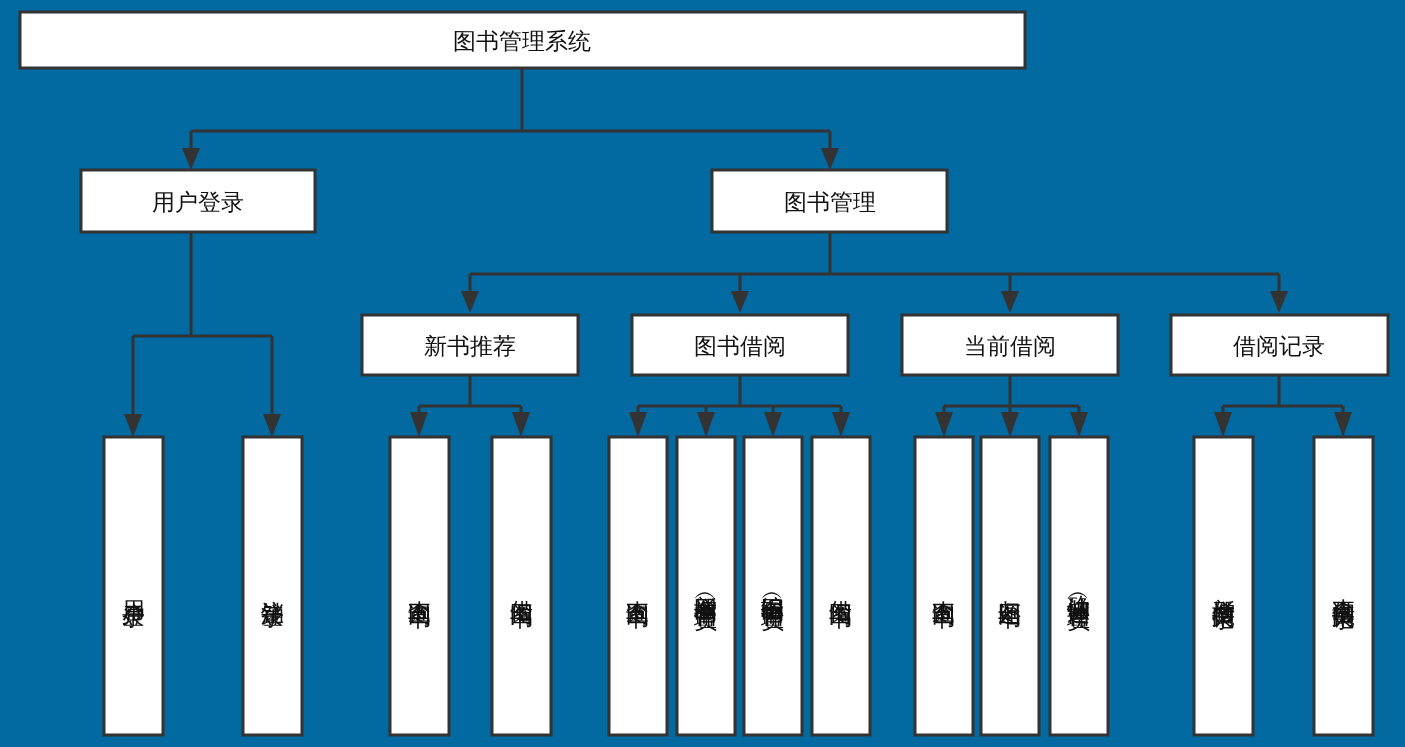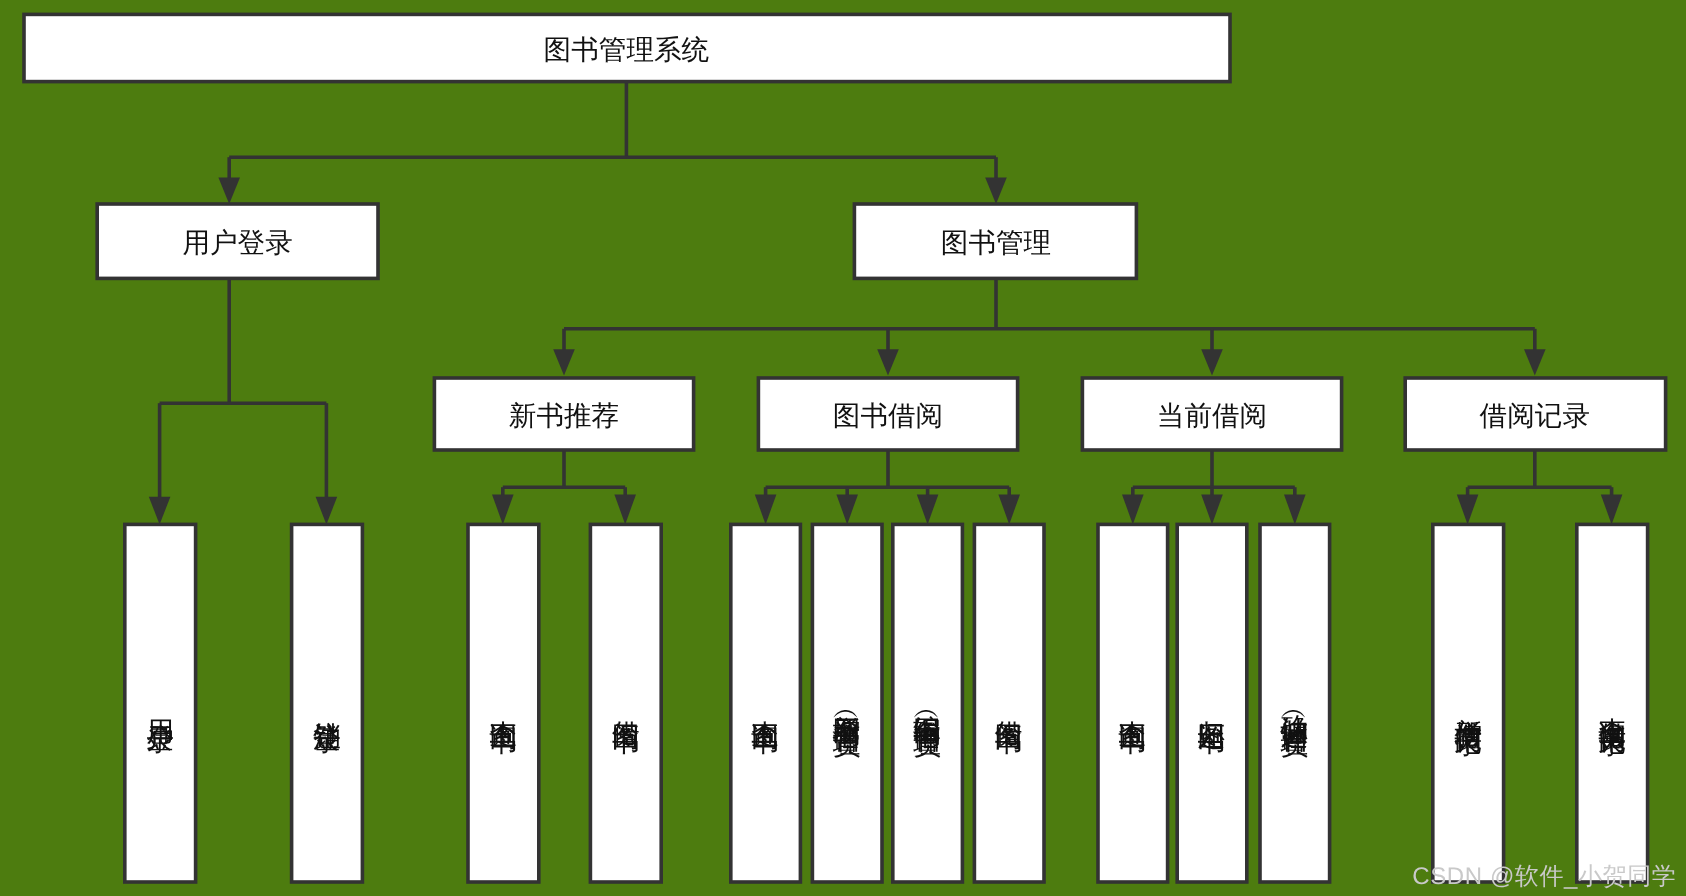--- a/index.html
+++ b/index.html
@@ -10,21 +10,21 @@
   body {
     width: 1405px;
     height: 747px;
     font-family: "Liberation Sans", "DejaVu Sans", sans-serif;
     overflow: hidden;
   }
   #diagram-root {
     position: relative;
     width: 1405px;
     height: 747px;
-    background: #4d7c0f;
+    background: #0369a1;
   }
   svg.canvas {
     position: absolute;
     left: 0;
     top: 0;
     width: 1405px;
     height: 747px;
   }
   .node-box {
     fill: #ffffff;
@@ -248,15 +248,14 @@
       <text class="node-label-v" x="1224" y="586">新增借阅记录</text>
     </g>
 
     <g>
       <rect class="node-box" x="1314" y="437" width="59" height="298"></rect>
       <text class="node-label-v" x="1344" y="586">查询借阅记录</text>
     </g>
 
   </svg>
 
-  <div class="watermark">CSDN @软件_小贺同学</div>
 
 </div>
 
 </body></html>

